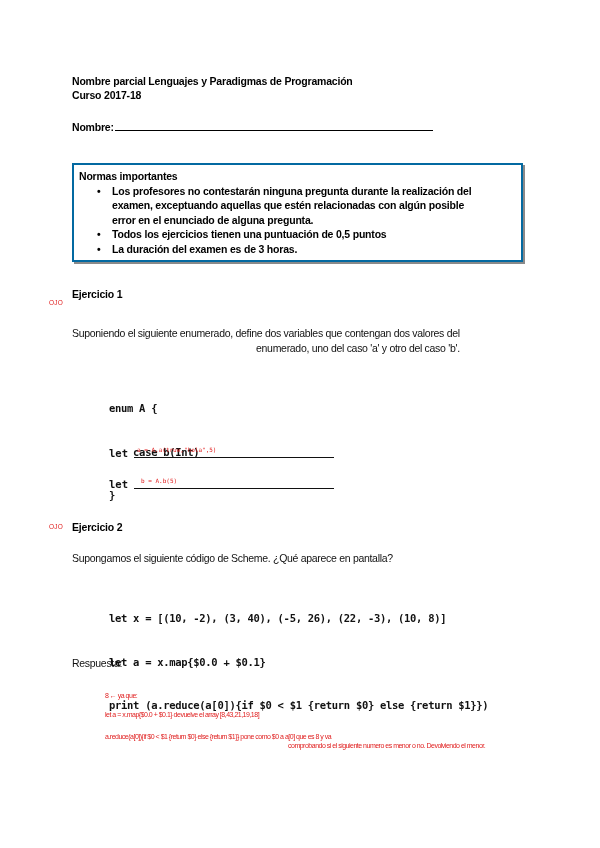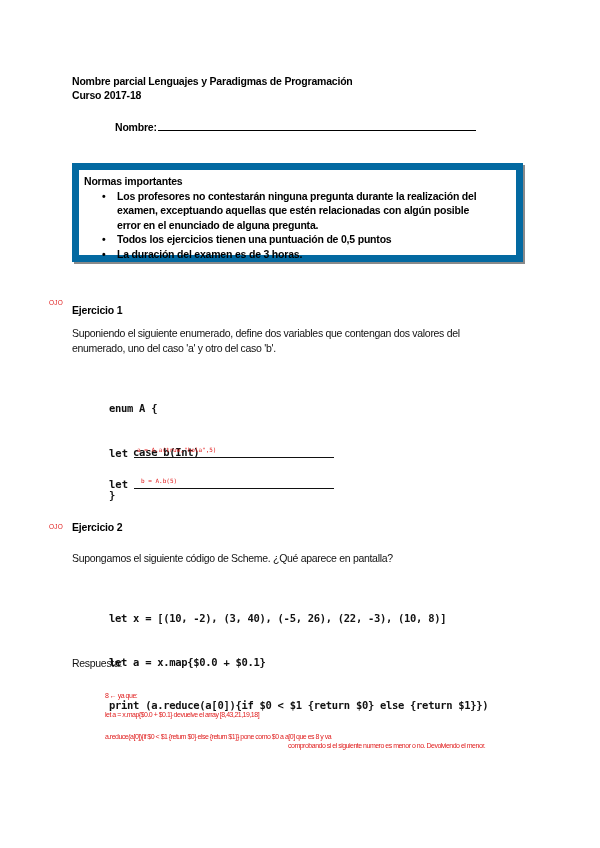--- a/index.html
+++ b/index.html
@@ -33,21 +33,21 @@
       border-bottom: 1px solid #000;
       height: 10px;
       vertical-align: baseline;
       margin-left: 1px;
     }
     .rules-box {
       left: 72px;
       top: 163px;
       width: 451px;
       height: 99px;
-      border: 7px solid #0369a1;
+      border: 2px solid #0369a1;
       box-shadow: 2px 2px 0 #8a8a8a;
       box-sizing: border-box;
       padding: 4px 5px;
       font-size: 10.5px;
       font-weight: bold;
       letter-spacing: -0.2px;
       line-height: 14.6px;
     }
     .rules-box ul {
       margin: 0;
@@ -71,20 +71,21 @@
     .ex-title {
       font-size: 10.5px;
       font-weight: bold;
       letter-spacing: -0.2px;
     }
     .para {
       font-size: 10.5px;
       line-height: 15px;
       letter-spacing: -0.3px;
       color: #111;
+      text-align: right;
     }
     .code {
       font-family: "DejaVu Sans Mono", monospace;
       font-size: 10.5px;
       line-height: 14.5px;
       white-space: pre;
       color: #111;
       font-weight: bold;
       letter-spacing: -0.3px;
     }
@@ -111,21 +112,21 @@
       letter-spacing: -0.5px;
       white-space: pre;
       line-height: 9px;
     }
   </style>
 </head>
 <body>
 
 <div class="abs title-line" style="left:72px; top:74px;">Nombre parcial Lenguajes y Paradigmas de Programación</div>
 <div class="abs title-line" style="left:72px; top:88px;">Curso 2017-18</div>
-<div class="abs name-line" style="left:72px; top:120px;margin-left:43px;">
+<div class="abs name-line" style="left:72px; top:120px;">
   <span>Nombre:</span><span class="name-underline"></span>
 </div>
 
 <div class="abs rules-box">
   <div>Normas importantes</div>
   <ul>
     <li>
       <span class="bullet">•</span>
       <div>Los profesores no contestarán ninguna pregunta durante la realización del</div>
       <div>examen, exceptuando aquellas que estén relacionadas con algún posible</div>
@@ -136,21 +137,21 @@
       <div>Todos los ejercicios tienen una puntuación de 0,5 puntos</div>
     </li>
     <li>
       <span class="bullet">•</span>
       <div>La duración del examen es de 3 horas.</div>
     </li>
   </ul>
 </div>
 
 <div class="abs ojo" style="left:49px; top:299px;">OJO</div>
-<div class="abs ex-title" style="left:72px; top:304px;">Ejercicio 1</div>
+<div class="abs ex-title" style="left:72px; top:288px;">Ejercicio 1</div>
 <div class="abs para" style="left:72px; top:326px;">
   <div>Suponiendo el siguiente enumerado, define dos variables que contengan dos valores del</div>
   <div>enumerado, uno del caso 'a' y otro del caso 'b'.</div>
 </div>
 <div class="abs code" style="left:109px; top:372px;">
   <div>enum A {</div>
   <div>    case b(Int)</div>
   <div>}</div>
 </div>
 

